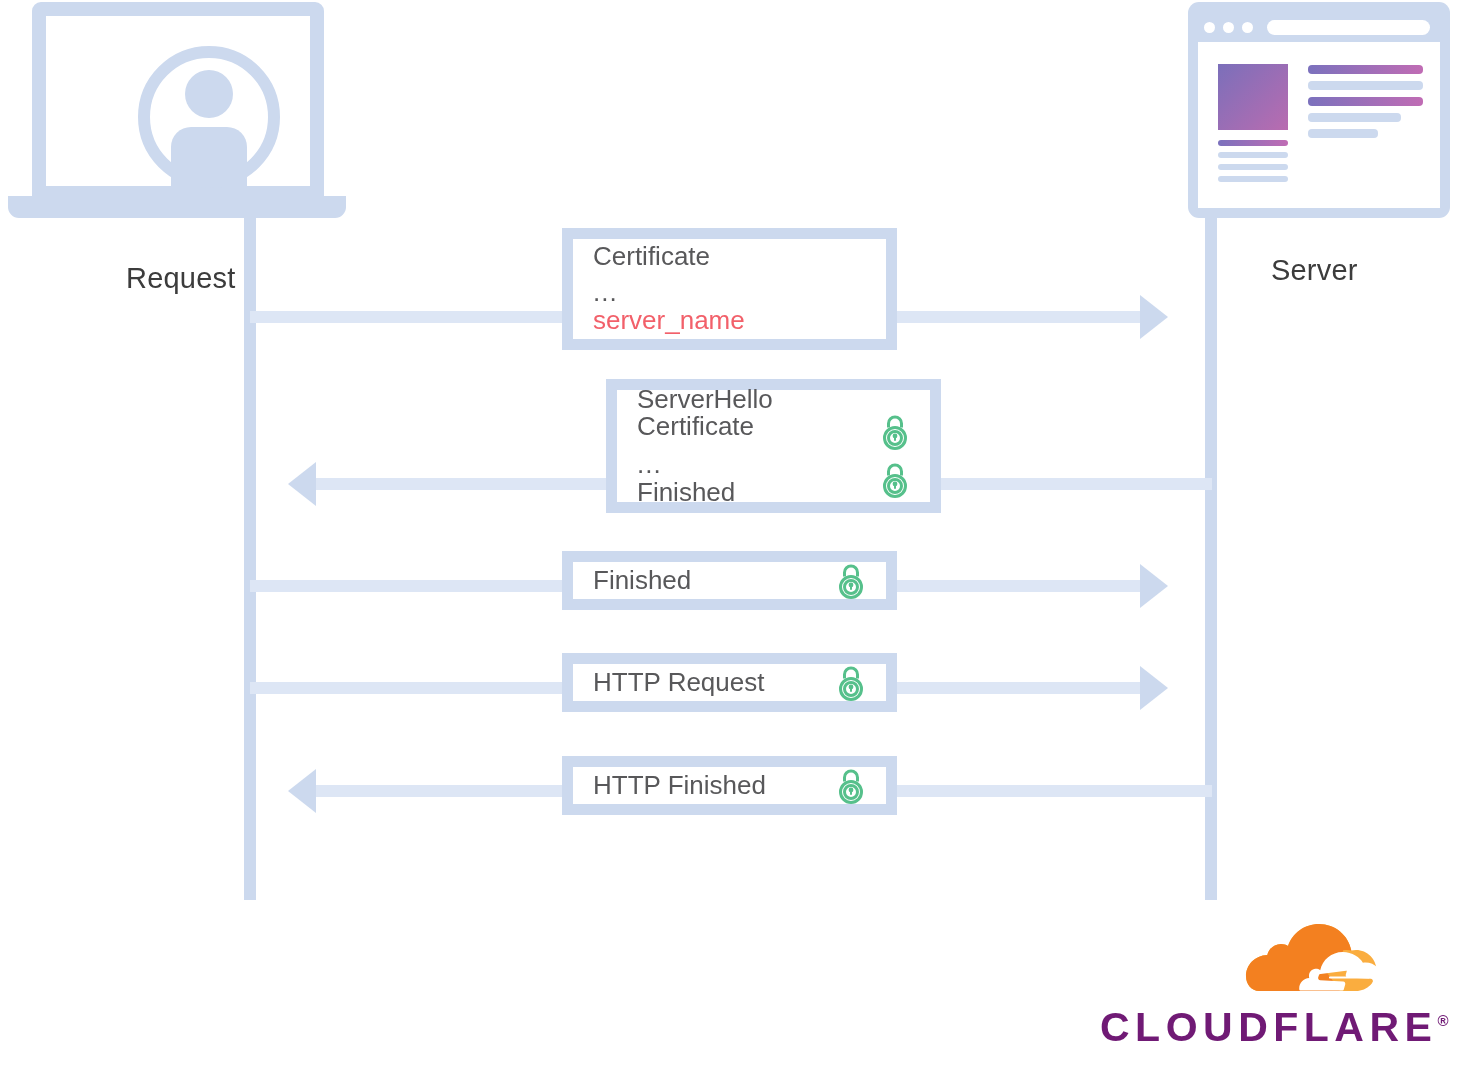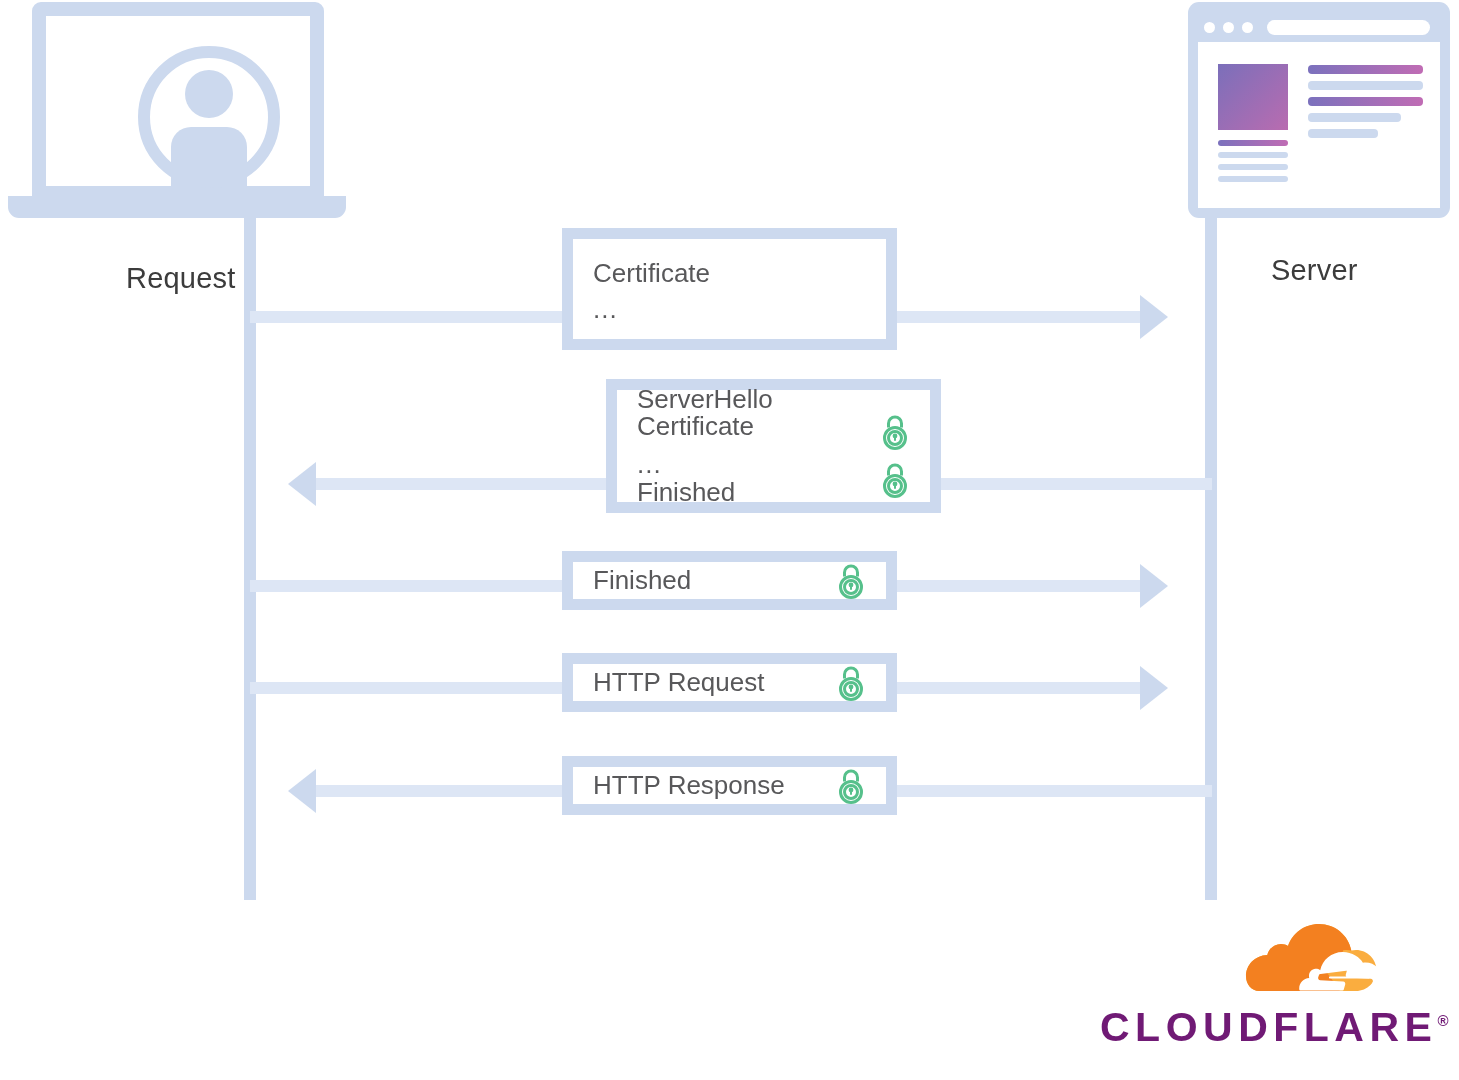--- a/index.html
+++ b/index.html
@@ -250,20 +250,21 @@
   <div id="label-server" class="endpoint-label">Server</div>
 
   <div class="flow" style="left:250px; top:311px; width:650px;"></div>
   <div class="flow" style="left:890px; top:311px; width:250px;"></div>
   <div class="arrowhead right" style="left:1140px; top:295px;"></div>
 
   <div class="msgbox" style="left:562px; top:228px; width:335px; height:122px;">
     <div class="msgbox-inner">
       <div class="msg-line">Certificate</div>
       <div class="msg-line ellipsis" style="margin-top:12px;">...</div>
+      <div class="msg-line red" style="margin-top:6px;">server_name</div>
     </div>
   </div>
 
   <div class="flow" style="left:302px; top:478px; width:598px;"></div>
   <div class="flow" style="left:890px; top:478px; width:322px;"></div>
   <div class="arrowhead left" style="left:288px; top:462px;"></div>
 
   <div class="msgbox" style="left:562px; top:379px; width:335px; height:134px;margin-left:44px;">
     <div class="msgbox-inner" style="padding:8px 20px;">
       <div class="msg-line">ServerHello</div>
@@ -345,21 +346,21 @@
       </div>
     </div>
   </div>
 
   <div class="flow" style="left:302px; top:785px; width:598px;"></div>
   <div class="flow" style="left:890px; top:785px; width:322px;"></div>
   <div class="arrowhead left" style="left:288px; top:769px;"></div>
 
   <div class="msgbox" style="left:562px; top:756px; width:335px; height:59px;">
     <div class="msgbox-inner" style="padding:0 20px;">
-      <div class="msg-line">HTTP Response</div>
+      <div class="msg-line">HTTP Finished</div>
       <div class="lock" style="right:18px; top:50%; margin-top:-18px;">
         <svg viewBox="0 0 34 36">
             <g fill="none" stroke="#56c08b" stroke-width="3">
           <path d="M10.5 13.5V9.5a6.5 6.5 0 0 1 13 0v4"></path>
           <circle cx="17" cy="24" r="10.5"></circle>
               <circle cx="17" cy="24" r="6.5"></circle>
         </g>
             <g fill="#56c08b">
               <circle cx="17" cy="22" r="2.4"></circle>
               <rect x="16" y="22" width="2" height="5" rx="1"></rect>

